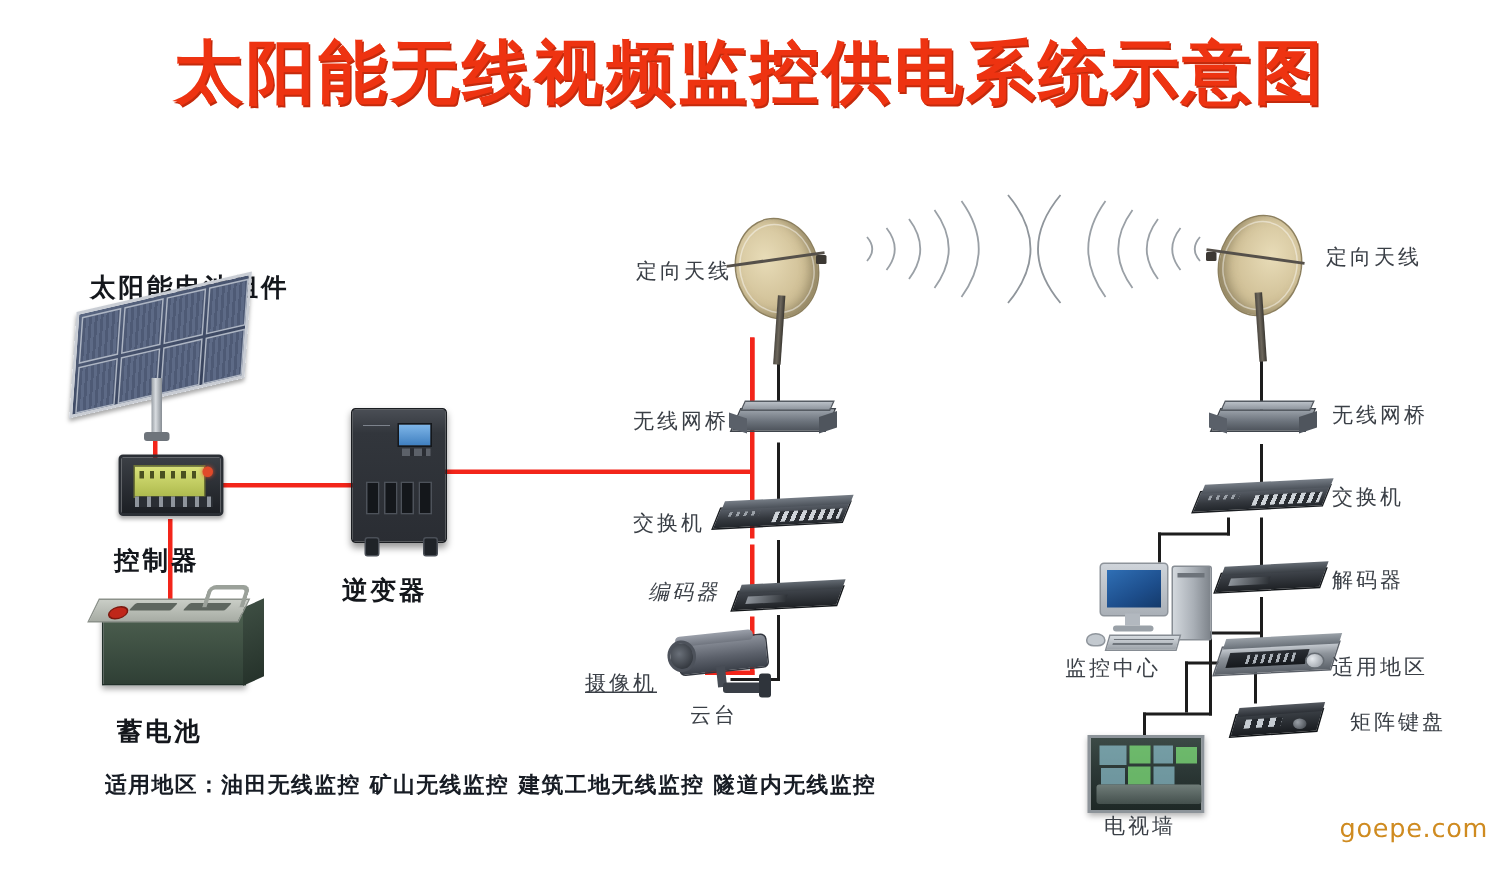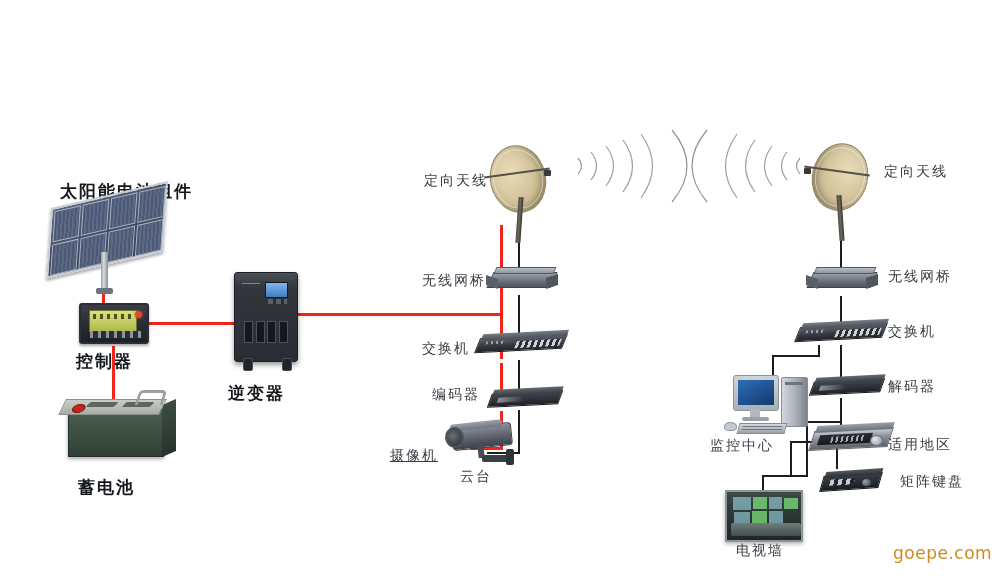--- a/index.html
+++ b/index.html
@@ -218,20 +218,21 @@
   .tvw .scr{position:absolute;background:#7fe07a;opacity:.75;}
   .tvw .scr2{position:absolute;background:#9fd8e8;opacity:.6;}
   .tvw .desk{position:absolute;left:4px;bottom:4px;width:70px;height:13px;
      background:linear-gradient(180deg,#7d8a86,#4a5653);opacity:.85;border-radius:2px;}
 </style>
 </head>
 <body>
 
 <div id="stage">
 
+  <div class="title">太阳能无线视频监控供电系统示意图</div>
 
   <div class="rline" style="left:102px;top:292px;width:3px;height:14px;"></div>
 
   <div class="rline" style="left:112px;top:346px;width:3px;height:56px;"></div>
 
   <div class="rline" style="left:148px;top:322px;width:88px;height:3px;"></div>
 
   <div class="rline" style="left:295px;top:313px;width:207px;height:3px;"></div>
 
   <div class="rline" style="left:500px;top:225px;width:3px;height:91px;"></div>
@@ -297,21 +298,21 @@
     <div class="cell" style="left:89px;top:34px;width:27px;height:30px;"></div>
   </div>
   <div class="mast"></div>
   <div class="mastcap"></div>
 
   <div class="ctrl">
     <div class="scr"></div>
     <div class="led"></div>
     <div class="ports"></div>
   </div>
-  <div class="lbl bold big" style="left:76px;top:350px;">控制器</div>
+  <div class="lbl bold big" style="left:76px;top:362px;">控制器</div>
 
   <div class="batt">
     <div class="side"></div>
     <div class="top">
       <div class="slot" style="left:24px;width:28px;"></div>
       <div class="slot" style="left:60px;width:28px;"></div>
       <div class="term"></div>
     </div>
     <div class="handle"></div>
   </div>
@@ -350,21 +351,21 @@
   </div>
 
   <div class="lbl" style="left:422px;top:340px;">交换机</div>
   <div class="sw" style="left:478px;top:333px;">
     <div class="body"></div>
       <div class="top"></div>
       <div class="ports"></div>
       <div class="leds"></div>
   </div>
 
-  <div class="lbl" style="left:432px;top:386px;">编码器</div>
+  <div class="lbl" style="left:432px;top:386px;font-style:italic;">编码器</div>
   <div class="enc" style="left:490px;top:388px;">
     <div class="body"></div>
       <div class="top"></div>
       <div class="panelx"></div>
   </div>
 
   <div class="lbl" style="left:390px;top:447px;text-decoration:underline;">摄像机</div>
   <div class="cam" style="left:452px;top:425px;">
     <div class="barrel"></div>
     <div class="sun"></div>
@@ -442,15 +443,16 @@
     <div class="scr" style="left:26px;top:5px;width:14px;height:12px;"></div>
     <div class="scr2" style="left:42px;top:5px;width:13px;height:12px;"></div>
     <div class="scr" style="left:57px;top:6px;width:14px;height:11px;"></div>
     <div class="scr2" style="left:7px;top:20px;width:16px;height:11px;"></div>
     <div class="scr" style="left:25px;top:19px;width:15px;height:12px;"></div>
     <div class="scr2" style="left:42px;top:19px;width:14px;height:12px;"></div>
     <div class="desk"></div>
   </div>
   <div class="lbl" style="left:736px;top:542px;">电视墙</div>
 
+  <div class="caption">适用地区：油田无线监控  矿山无线监控  建筑工地无线监控  隧道内无线监控</div>
   <div class="wm">goepe.com</div>
 
 </div>
 
 </body></html>

